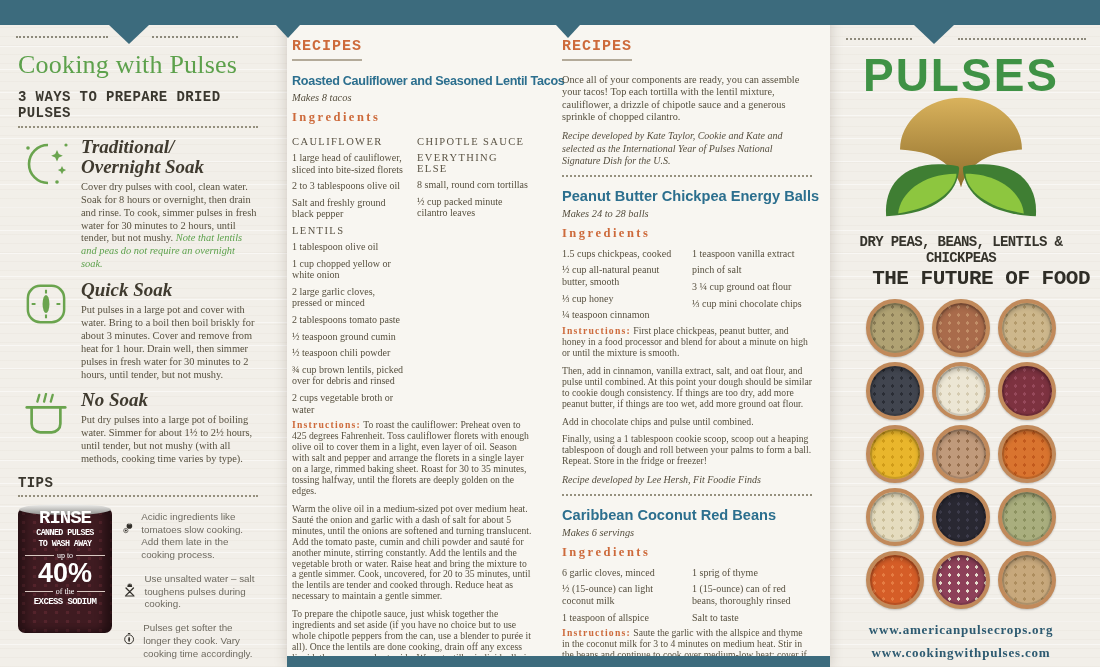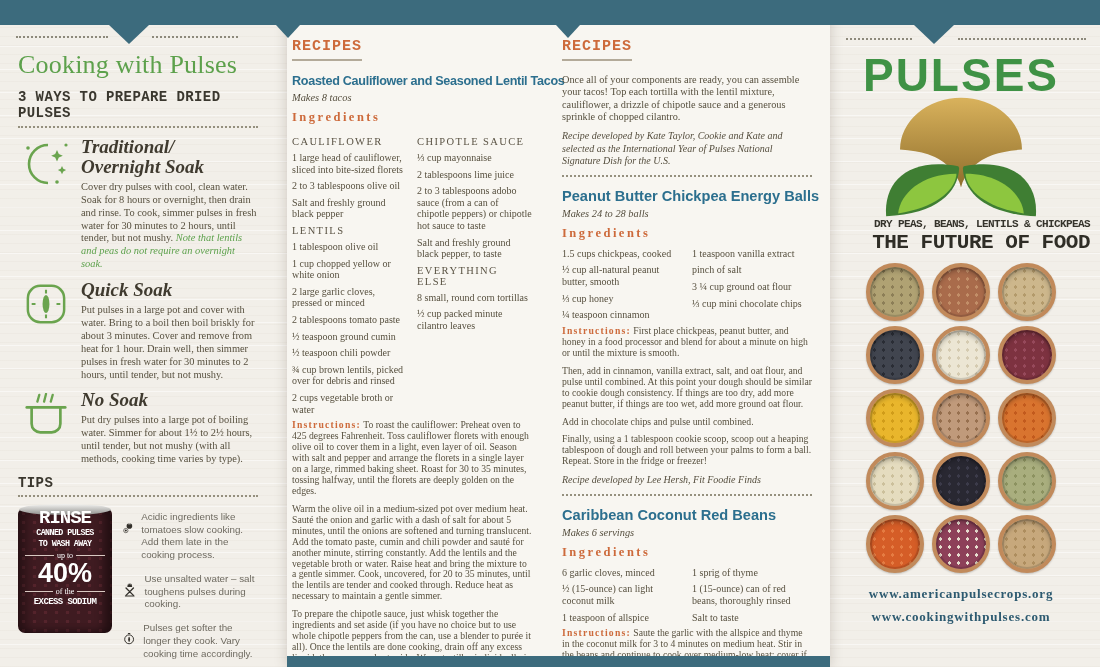--- a/index.html
+++ b/index.html
@@ -69,22 +69,22 @@
   .ing-item{font-size:10px;line-height:1.16;color:#57503f;margin:0 0 5px;}
   .instr{font-size:9.7px;line-height:1.13;color:#57503f;margin:0 0 7px;}
   .instr-label{font-weight:700;color:#cd6a3b;letter-spacing:1.2px;}
   .credit{font-style:italic;font-size:10px;line-height:1.25;color:#554e3e;margin:2px 0 7px;}
   .sep2{margin:3px 0 11px;}
 
   
   .brand{font-family:"Liberation Sans","DejaVu Sans",sans-serif;font-weight:700;font-size:46px;
     line-height:1;color:#3f9245;letter-spacing:2px;text-align:center;margin:20px 0 0;}
   .logo{display:block;margin:-2px auto 0;}
-  .tag1{font-family:"Liberation Mono","DejaVu Sans Mono",monospace;font-weight:700;font-size:11px;
-    letter-spacing:-.6px;color:#35332b;text-align:right;margin-top:0;}
+  .tag1{font-family:"Liberation Mono","DejaVu Sans Mono",monospace;font-weight:700;font-size:14px;
+    letter-spacing:-.6px;color:#35332b;text-align:center;margin-top:16px;}
   .tag2{font-family:"Liberation Mono","DejaVu Sans Mono",monospace;font-weight:700;font-size:21px;
     letter-spacing:-.5px;color:#2f2d26;text-align:right;margin-top:1px;}
   .bowls{margin-top:9px;display:grid;grid-template-columns:repeat(3,58px);gap:5px 8px;justify-content:center;}
   .bowl{width:50px;height:50px;border:4px solid #c18a5b;border-radius:50%;
     background-color:var(--base);background-image:radial-gradient(var(--dot) 27%,transparent 31%);
     background-size:9px 8px;
     box-shadow:inset 0 0 0 2px rgba(0,0,0,.12),inset 0 3px 5px rgba(0,0,0,.28),0 1px 2px rgba(0,0,0,.2);}
   .urls{margin-top:13px;}
   .url{font-weight:700;font-size:13px;color:#2d5a70;letter-spacing:.8px;text-align:center;margin-bottom:7px;}
 </style>
@@ -240,27 +240,20 @@
               <p class="ing-item">½ teaspoon chili powder</p>
               <p class="ing-item">¾ cup brown lentils, picked over for debris and rinsed</p>
               <p class="ing-item">2 cups vegetable broth or water</p>
             </div>
           </div>
         </div>
       <div>
 
           <div class="ing-group">
             <div class="ing-head">CHIPOTLE SAUCE</div>
-            <div>
-
-            <p class="ing-item">⅓ cup mayonnaise</p>
-              <p class="ing-item">2 tablespoons lime juice</p>
-              <p class="ing-item">2 to 3 tablespoons adobo sauce (from a can of chipotle peppers) or chipotle hot sauce to taste</p>
-              <p class="ing-item">Salt and freshly ground black pepper, to taste</p>
-            </div>
           </div>
 
           <div class="ing-group">
             <div class="ing-head">EVERYTHING ELSE</div>
             <div>
 
             <p class="ing-item">8 small, round corn tortillas</p>
               <p class="ing-item">½ cup packed minute cilantro leaves</p>
             </div>
           </div>

